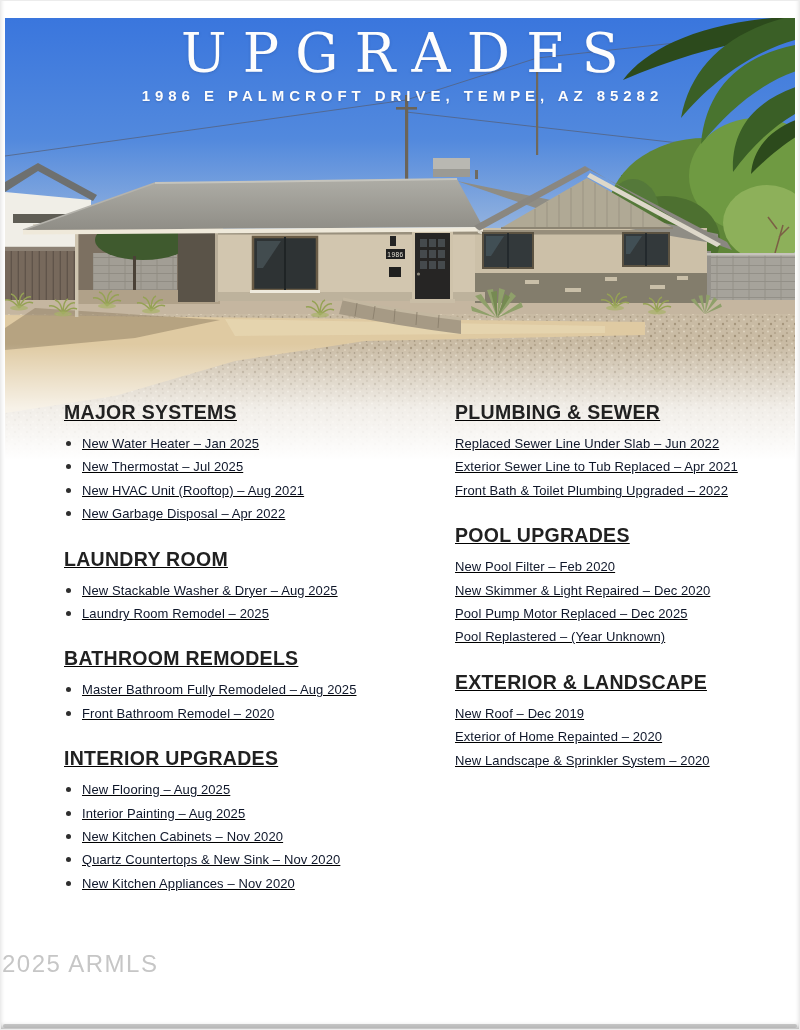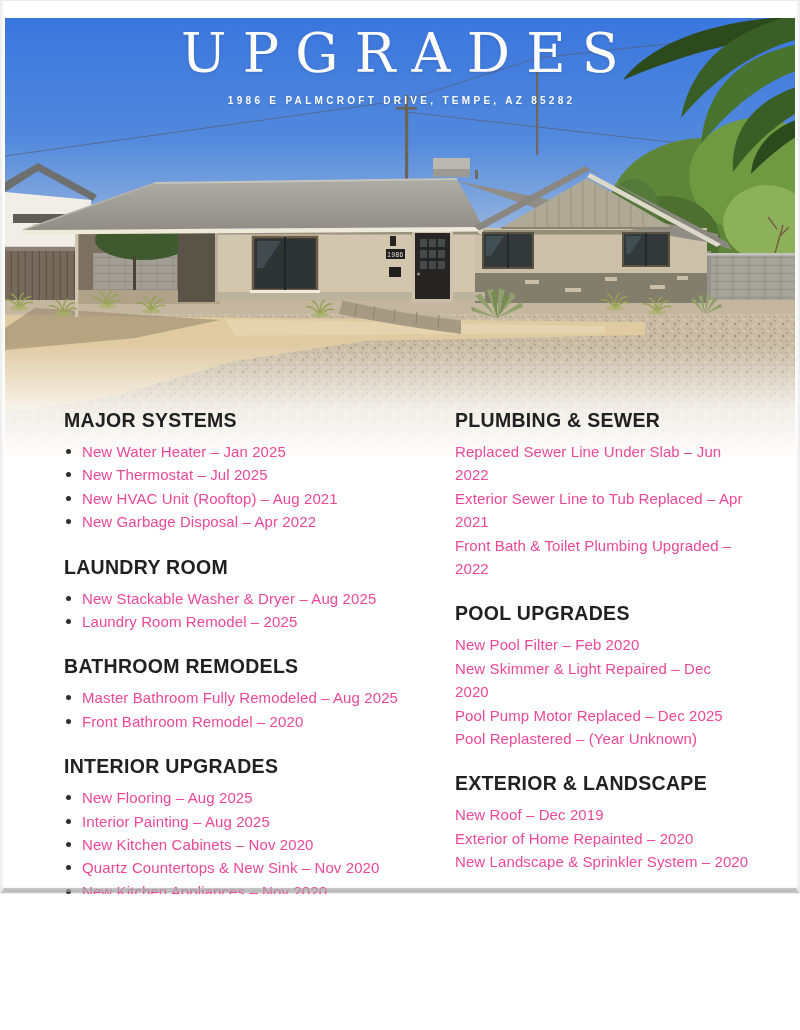--- a/index.html
+++ b/index.html
@@ -1,48 +1,48 @@
 <!DOCTYPE html>
 <html><head>
 <meta charset="utf-8">
 <style>
   html,body{margin:0;padding:0;background:#fff;}
   .page{
-    position:relative; width:800px; height:894px; background:#ffffff;
+    position:relative; width:800px; height:1030px; background:#ffffff;
     font-family:"Liberation Sans", sans-serif; overflow:hidden;
     box-shadow: inset 0 0 0 1px #ececec, inset 0 -4px 6px -2px #9e9e9e;
   }
   
   .photo{position:absolute; top:18px; left:5px; right:5px; height:442px; z-index:1;}
   .photo svg{display:block; width:100%; height:100%;}
   .hero-text{
     position:absolute; top:24px; left:0; right:0; z-index:2; text-align:center; color:#fdfdfd;
   }
   .hero-title{
     font-family:"DejaVu Serif", serif; font-weight:400;
     font-size:54px; letter-spacing:0.30em; padding-left:0.30em; line-height:1.1;
     text-shadow:0 1px 3px rgba(30,60,120,.25);
   }
   .hero-address{
-    margin-top:12px; font-size:10px; font-weight:700; letter-spacing:0.33em; padding-left:0.33em;
+    margin-top:4px; font-size:15px; font-weight:700; letter-spacing:0.33em; padding-left:0.33em;
     text-shadow:0 1px 2px rgba(30,60,120,.3);
   }
   
   .content{position:absolute; top:400px; left:0; right:0; z-index:3; display:flex;}
   .col{box-sizing:border-box;}
   .col-left{width:455px; padding-left:64px;}
   .col-right{flex:1; padding-right:51px;}
-  .sec{margin:8px 0 21px 0;}
+  .sec{margin:0 0 21px 0;text-decoration:underline;}
   .sec h2{
     margin:0 0 8px 0; font-size:19.5px; line-height:24px; font-weight:700;
     color:#212121; letter-spacing:0.3px;
   }
   ul.items{list-style:none; margin:0; padding:0;}
   ul.items li{
-    font-size:15px; line-height:23.4px; color:#ec4899; letter-spacing:0.1px;
+    font-size:13px; line-height:23.4px; color:#0f172a; letter-spacing:0.1px;
   }
   ul.items.bulleted li{position:relative; padding-left:18px;}
   ul.items.bulleted li::before{
     content:""; position:absolute; left:2px; top:9px; width:5px; height:5px;
     border-radius:50%; background:#2e2e2e;
   }
   
   .watermark{
     position:absolute; left:2px; top:950px; z-index:3;
     font-size:24px; letter-spacing:1.5px; color:#c6c6c6; font-weight:400;

